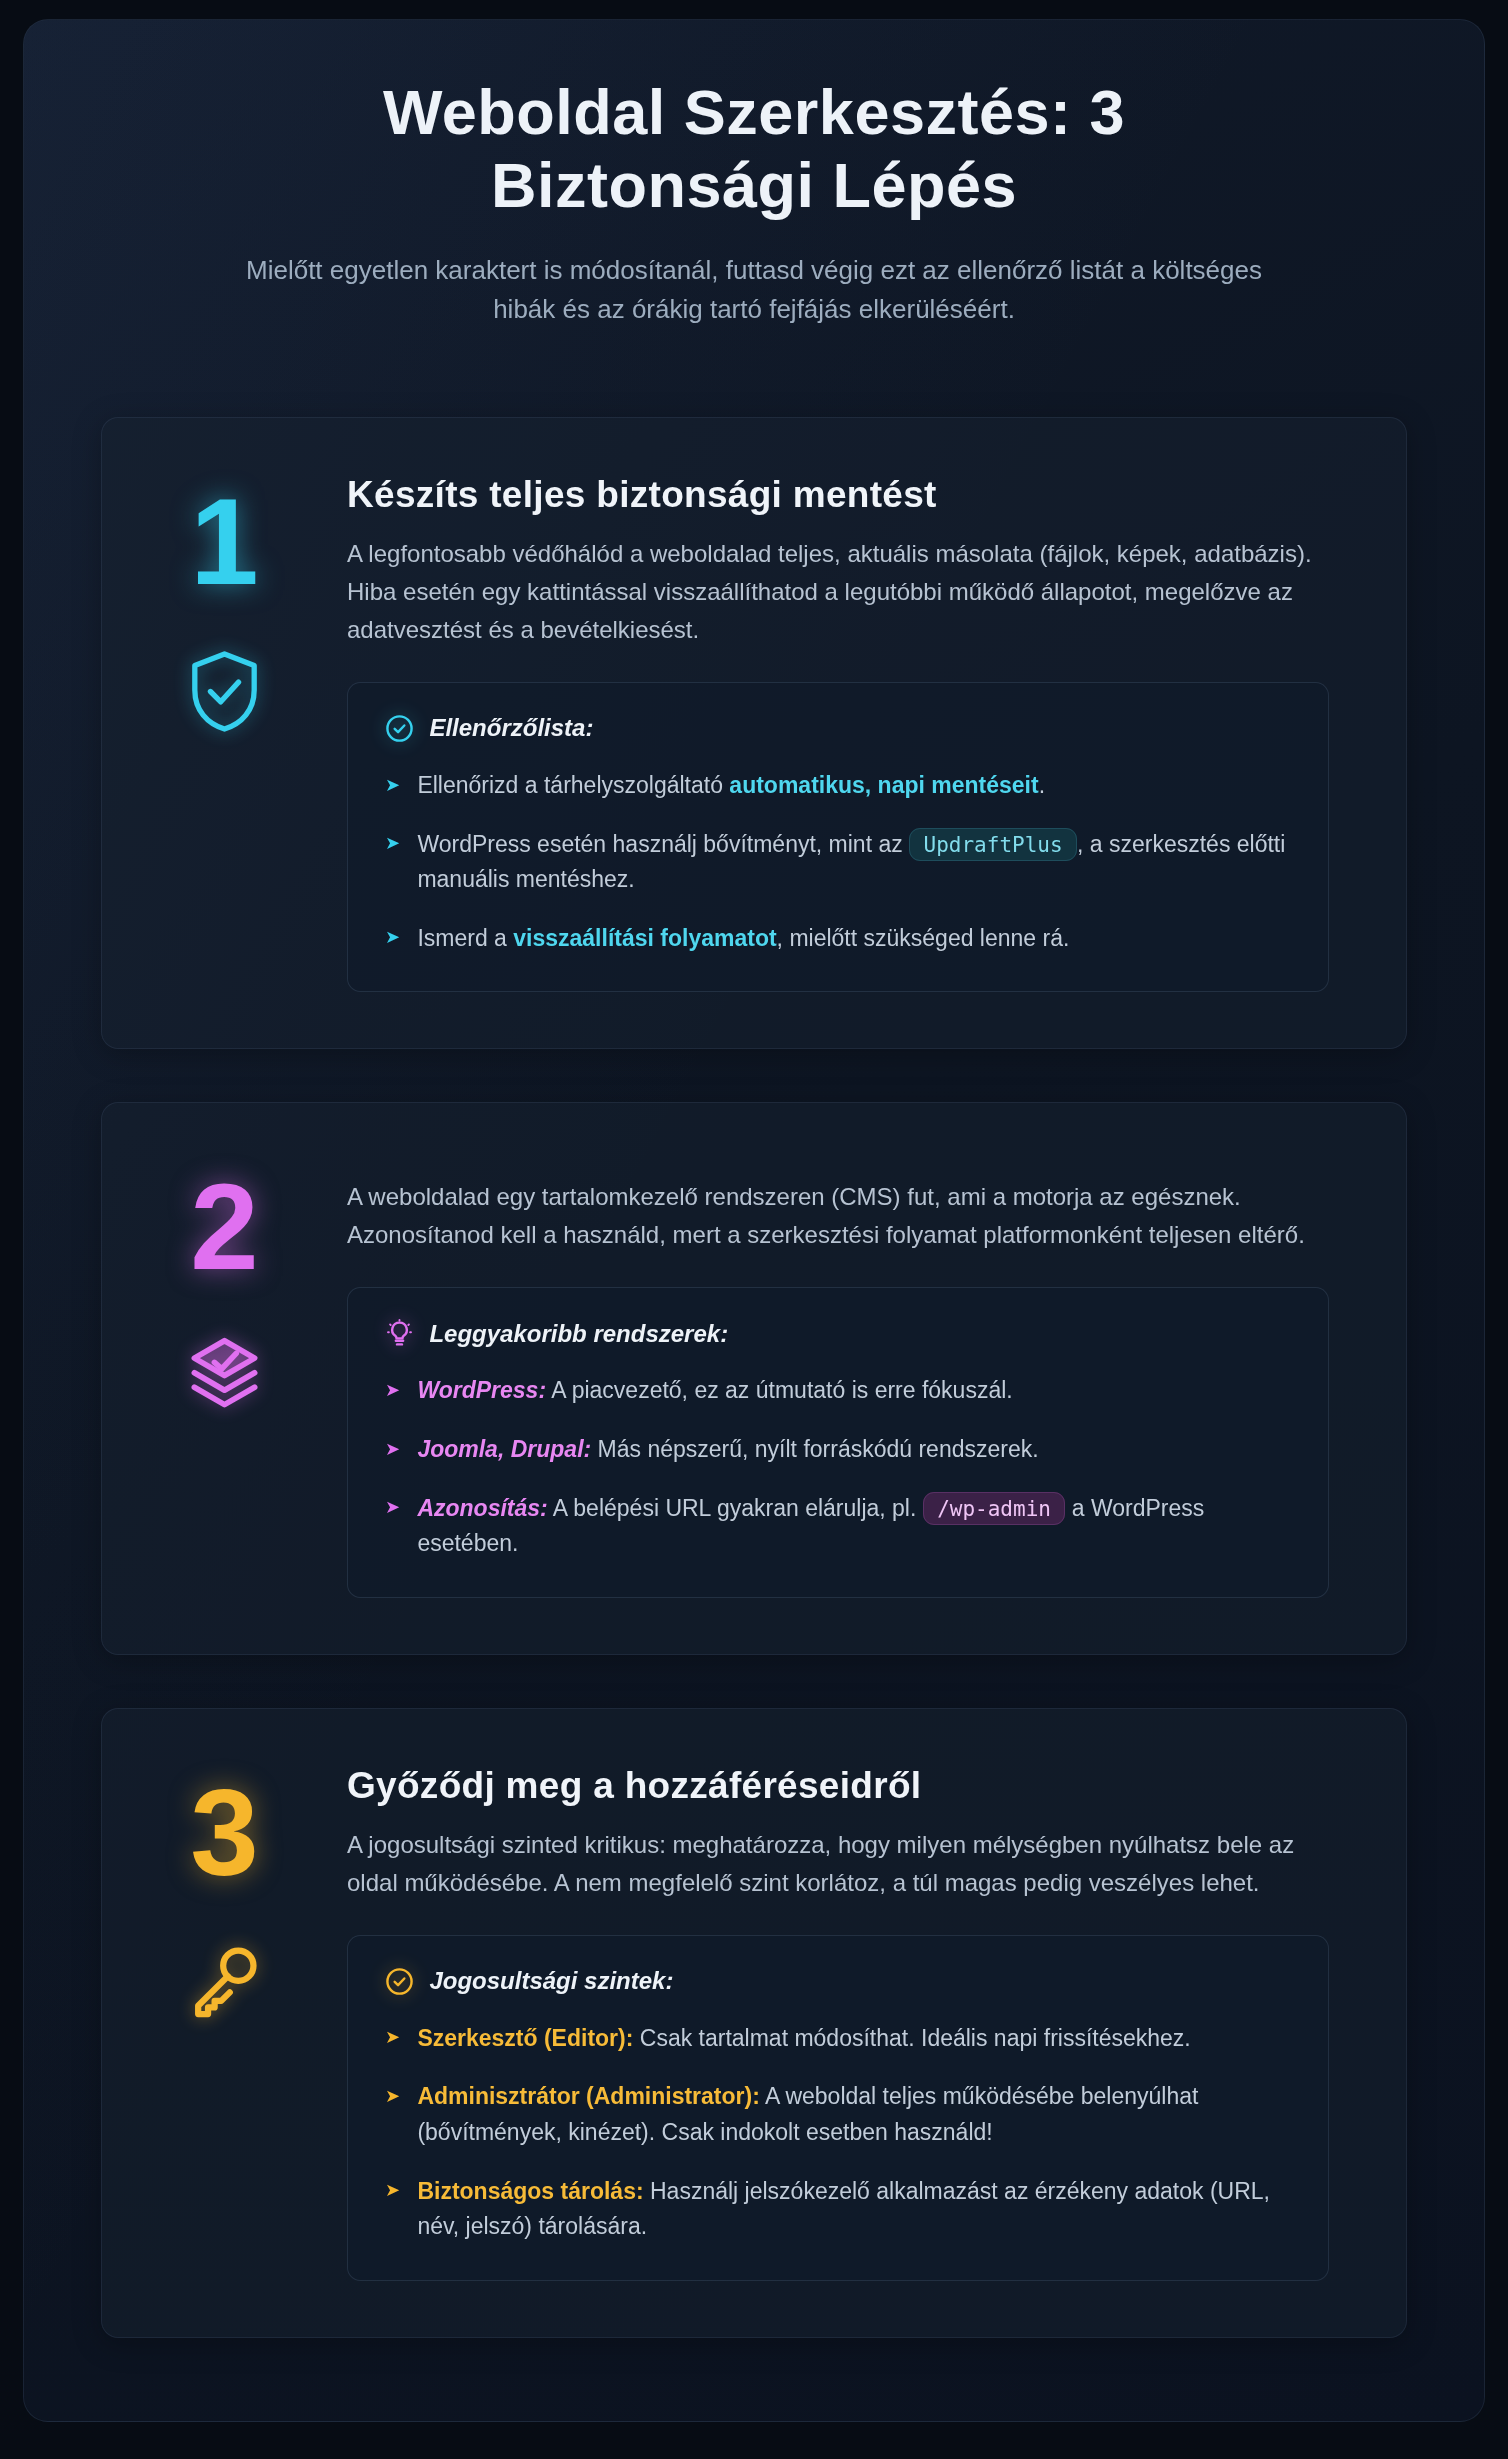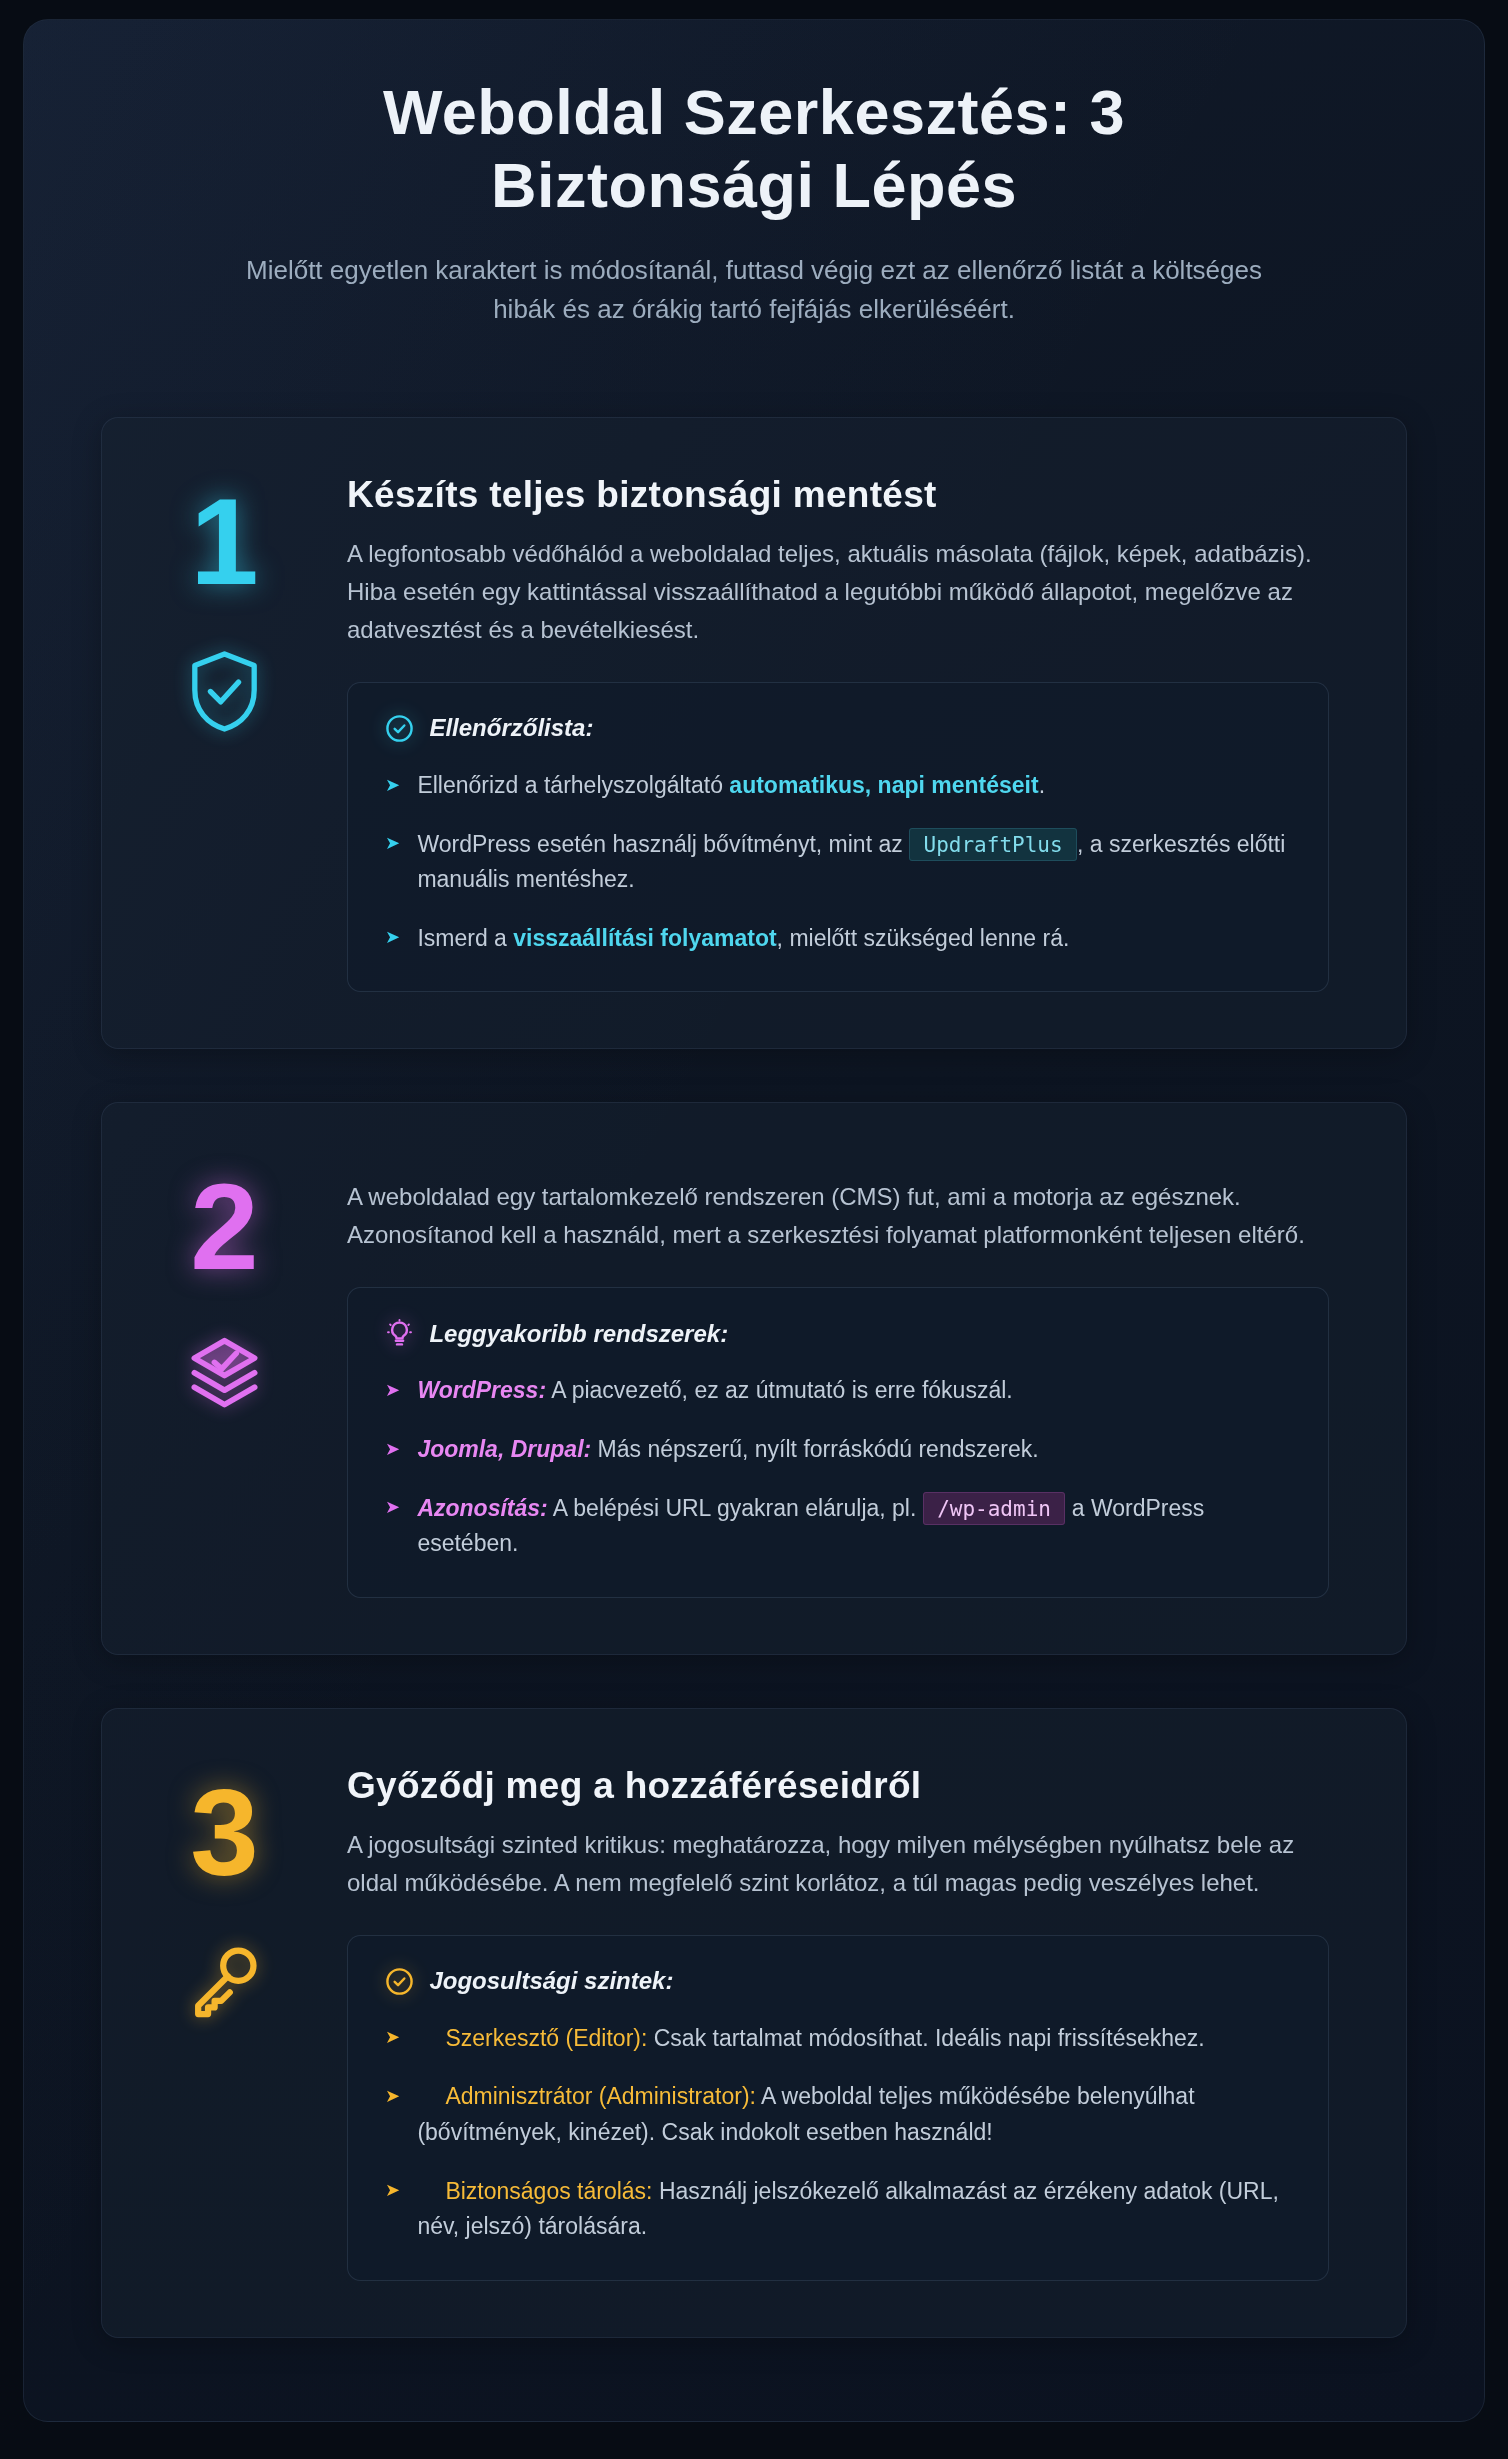--- a/index.html
+++ b/index.html
@@ -62,38 +62,38 @@
     padding:31px 37px 35px;
   }
   .panel-header { display:flex; align-items:center; gap:15.4px; margin-bottom:25px;font-style:italic; }
   .panel-label { font-size:24px; font-weight:700; color:#eef3f8; }
   .panel-items { list-style:none; display:flex; flex-direction:column; gap:23px; }
   .item { display:flex; gap:17.3px; font-size:23px; line-height:1.55; color:#c2cdda; }
   .bullet { flex:0 0 auto; font-size:18px; line-height:1; padding-top:7.7px; }
   .item-text { flex:1; }
   code {
     font-family:"DejaVu Sans Mono","Liberation Mono",monospace;
-    font-size:21px; padding:3.8px 13.4px; border-radius:3px; white-space:nowrap;
+    font-size:21px; padding:3.8px 13.4px; border-radius:11px; white-space:nowrap;
   }
   
   .step-1 .big-number { color:#35d0ee; text-shadow:0 0 27px rgba(53,208,238,0.55); }
   .step-1 .bullet, .step-1 .panel-icon { color:#35d0ee; }
   .step-1 strong { color:#4fd7ef; font-weight:700; }
   .step-1 code { background:#12333f; color:#82dcec; border:1px solid #1e4d5c; }
   .step-1 .glyph { filter:drop-shadow(0 0 8.6px rgba(53,208,238,0.45)); }
   
   .step-2 .big-number { color:#e070f0; text-shadow:0 0 27px rgba(224,112,240,0.5); }
   .step-2 .bullet, .step-2 .panel-icon { color:#e070f0; }
   .step-2 strong { color:#e887f2; font-weight:700;font-style:italic; }
   .step-2 code { background:#3b2147; color:#f0c6f6; border:1px solid #593064; }
   .step-2 .glyph { filter:drop-shadow(0 0 8.6px rgba(224,112,240,0.45)); }
   
   .step-3 .big-number { color:#f6b62c; text-shadow:0 0 27px rgba(246,182,44,0.5); }
   .step-3 .bullet, .step-3 .panel-icon { color:#f6b62c; }
-  .step-3 strong { color:#f7bb38; font-weight:400;margin-left:28px; }
+  .step-3 strong { color:#f7bb38; font-weight:700; }
   .step-3 .glyph { filter:drop-shadow(0 0 8.6px rgba(246,182,44,0.45)); }
   svg { display:block; }
 </style>
 </head>
 <body>
 
 <div class="frame">
 
   <div class="header">
     <div class="title">

